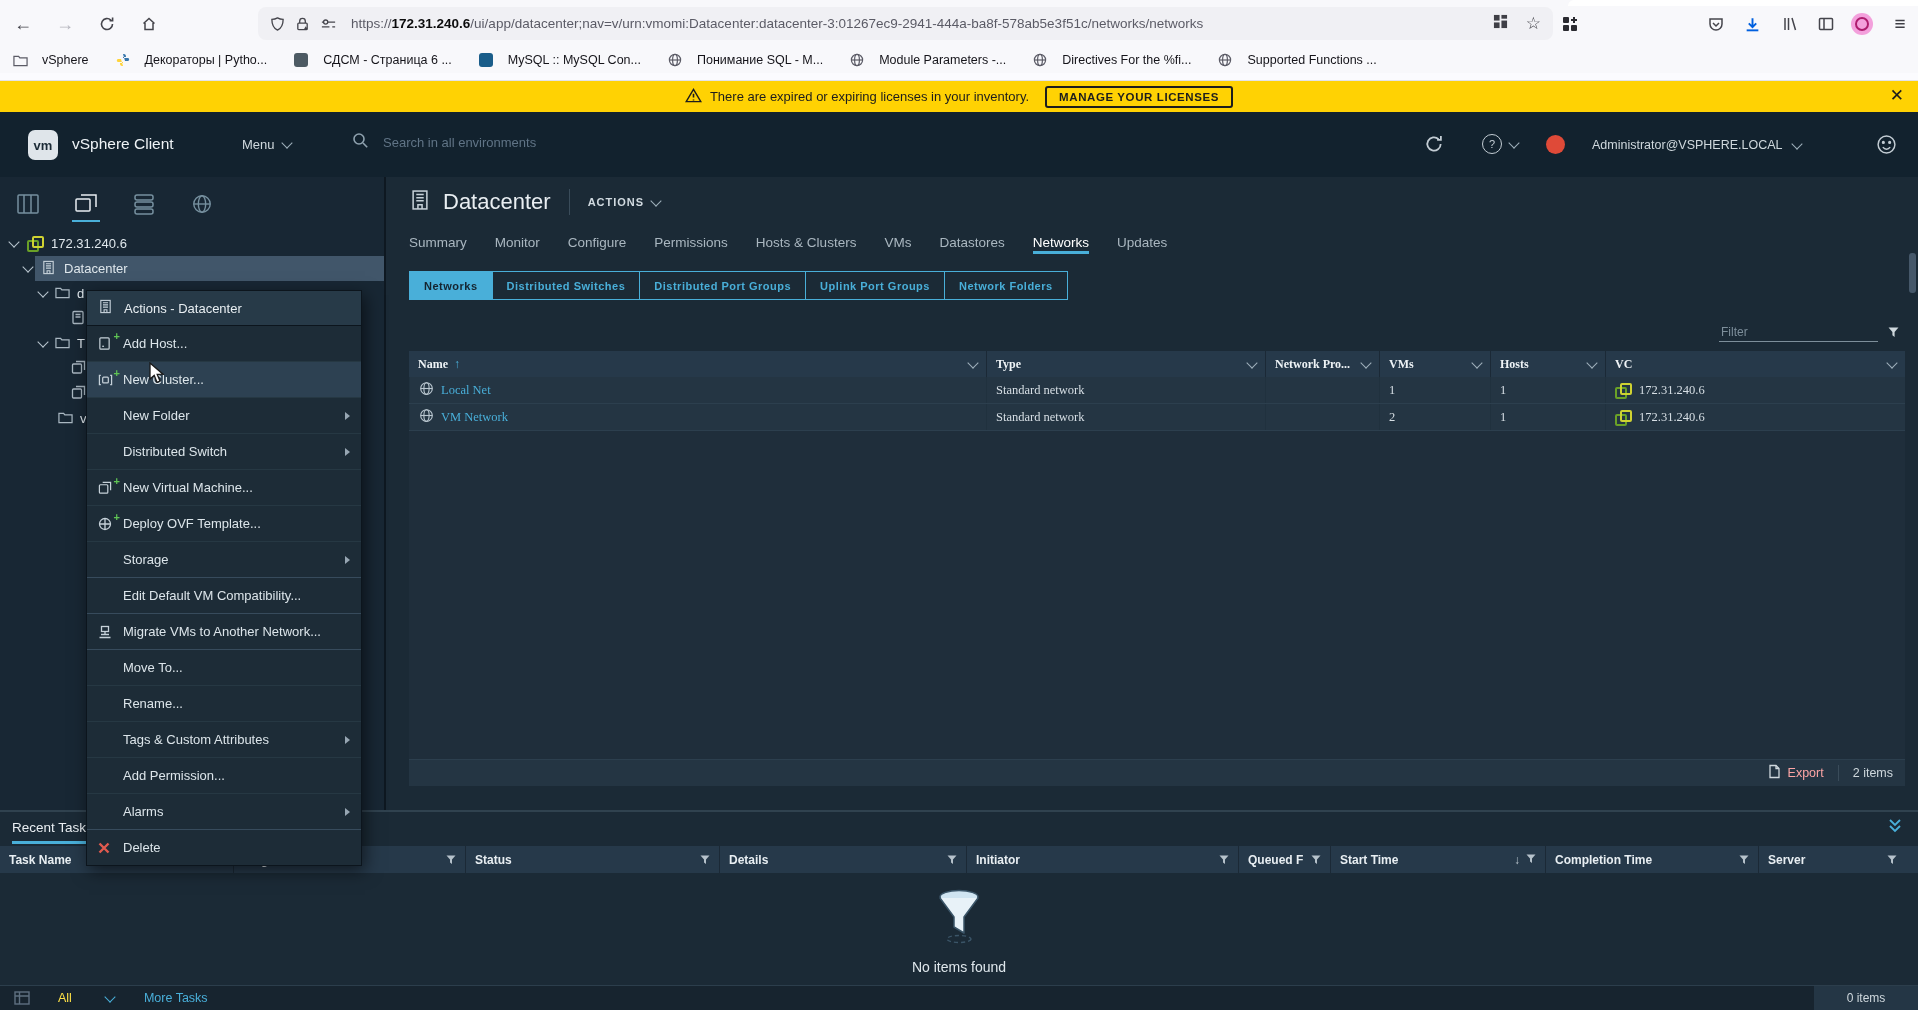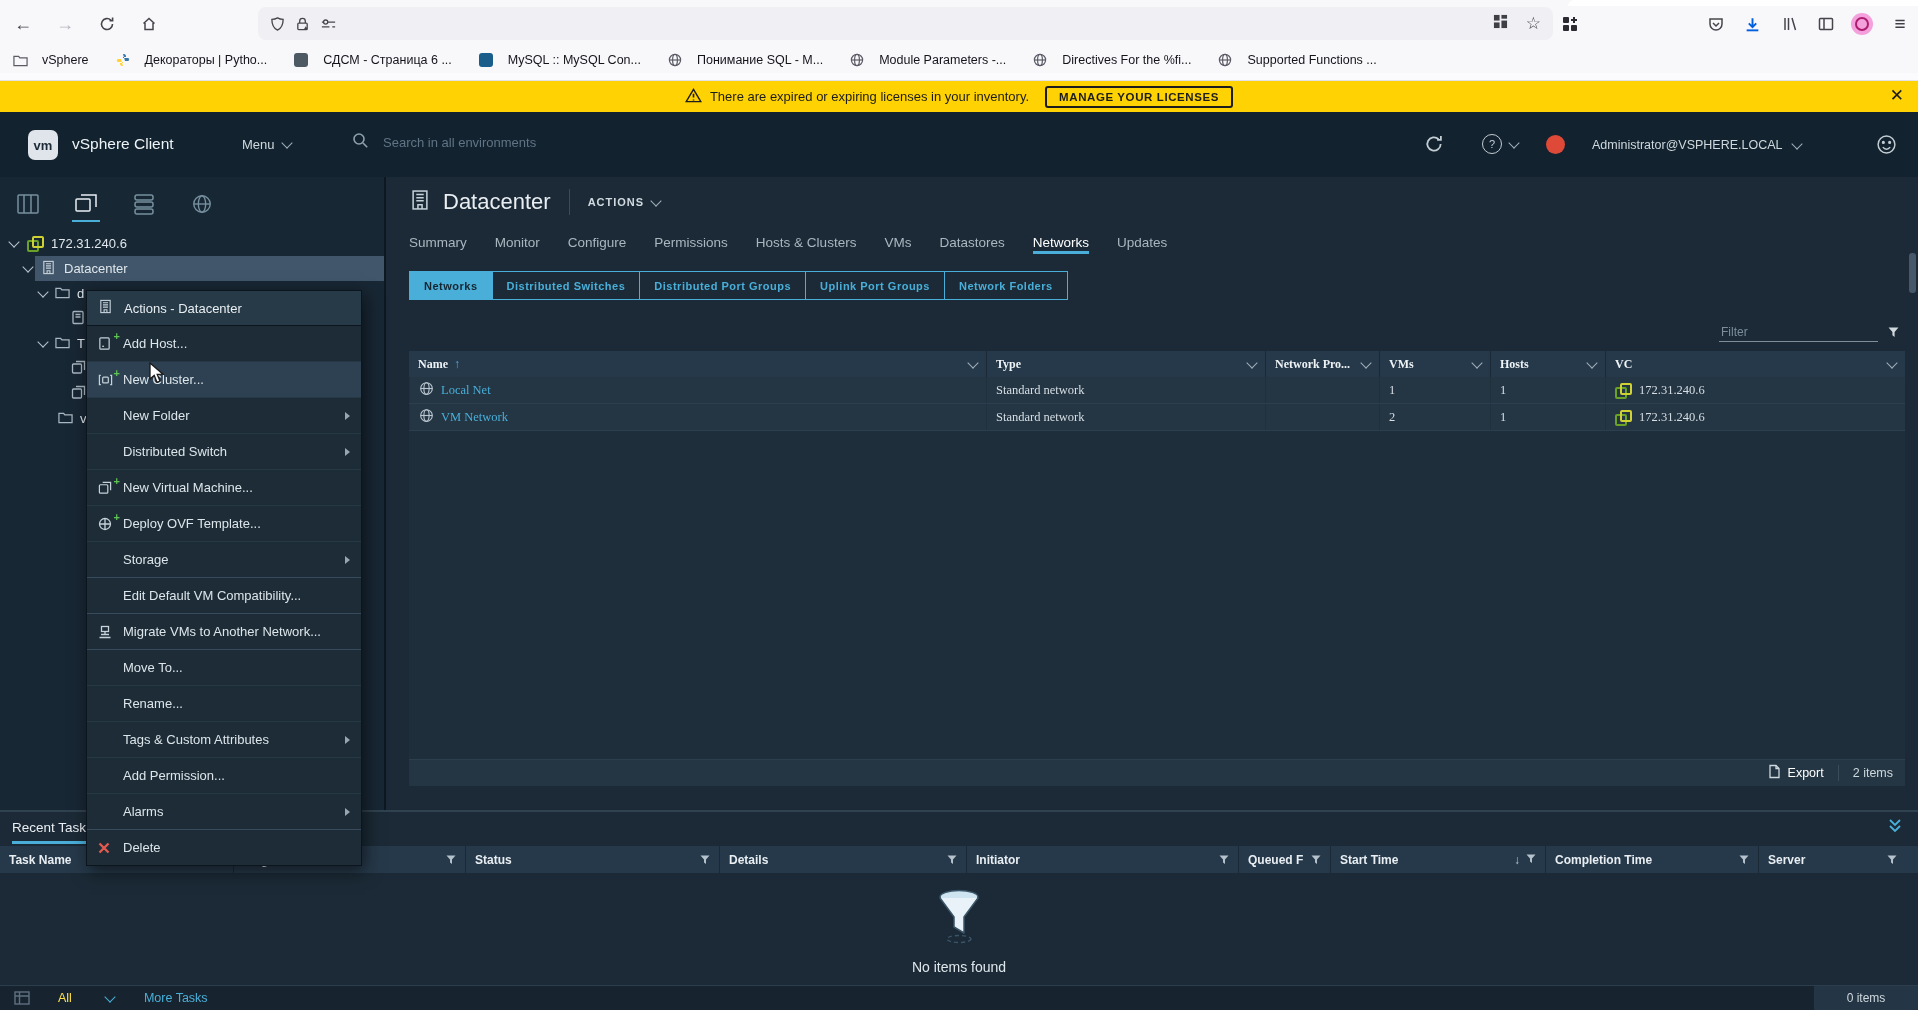--- a/index.html
+++ b/index.html
@@ -90,21 +90,21 @@
   .ncell:nth-child(1){width:577px}.ncell:nth-child(2){width:279px}.ncell:nth-child(3){width:114px}
   .ncell:nth-child(4){width:111px}.ncell:nth-child(5){width:115px}.ncell:nth-child(6){width:300px}
   .colchev{margin-left:auto;}
   .sortup{color:#49afd9;font-size:12px;margin-left:6px;}
   .grow{display:flex;height:26px;background:#243543;border-bottom:1px solid #2c3f4e;flex:0 0 auto;}
   .grow .ncell{font-size:12.5px;color:#d7dfe5;border-left:1px solid #20313e;}
   .nlink{color:#49afd9;margin-left:7px;}
   .gfill{flex:1 1 auto;background:#1f2e3b;}
   .gfoot{height:26px;background:#243543;border-top:1px solid #2c3f4e;display:flex;align-items:center;
          justify-content:flex-end;gap:14px;padding-right:12px;flex:0 0 auto;}
-  .gfoot .exp{display:flex;align-items:center;gap:7px;font-size:12.5px;color:#ffffff;}
+  .gfoot .exp{display:flex;align-items:center;gap:7px;font-size:12.5px;color:#fca5a5;}
   .gfoot .cnt{font-size:12.5px;color:#cfd8dd;border-left:1px solid #3a4c5a;padding-left:14px;height:16px;display:flex;align-items:center;}
   .vscroll{position:absolute;right:2px;top:76px;width:7px;height:40px;background:#46586a;border-radius:3px;}
   
   .tasks{position:absolute;left:0;top:810px;width:100%;height:175px;background:#1b2a36;border-top:2px solid #30424f;box-sizing:border-box;}
   .tk-title{position:absolute;left:12px;top:8px;font-size:13.5px;color:#e9eef2;}
   .tk-underline{position:absolute;left:12px;top:29px;width:196px;height:3px;background:#49afd9;}
   .tk-collapse{position:absolute;right:16px;top:6px;display:flex;flex-direction:column;gap:-2px;}
   .tkhead{position:absolute;left:0;top:34px;width:100%;height:27px;background:#26394a;display:flex;box-sizing:border-box;}
   .tkcell{display:flex;align-items:center;padding:0 9px;box-sizing:border-box;border-left:1px solid #1b2936;
           font-size:12px;font-weight:700;color:#e8eef2;}
@@ -176,20 +176,21 @@
             <path d="M5 7V5a3 3 0 0 1 6 0v2"></path>
             <path d="M11.5 10.5l2 3.2h-4z" fill="#45454c" stroke="none"></path>
           </svg>
       </span>
       <span class="uicon">
         <svg width="17" height="14" viewBox="0 0 18 14" fill="none" stroke="#45454c" stroke-width="1.4">
             <circle cx="6" cy="5" r="2.2"></circle>
             <path d="M8.5 5H16M2 5h1.5M2 10h8M13 10h3"></path>
           </svg>
       </span>
+      <span class="url-text"><span>https://</span><span class="url-host">172.31.240.6</span><span>/ui/app/datacenter;nav=v/urn:vmomi:Datacenter:datacenter-3:01267ec9-2941-444a-ba8f-578ab5e3f51c/networks/networks</span></span>
       <span class="url-right">
         <span>
           <svg width="15" height="15" viewBox="0 0 16 16" fill="#3f3f46">
               <rect x="1" y="1" width="6" height="6"></rect>
               <rect x="9" y="1" width="6" height="4"></rect>
               <rect x="1" y="9" width="6" height="6"></rect>
               <rect x="9" y="7" width="6" height="8"></rect>
             </svg>
         </span>
         <span style="font-size:17px;color:#3f3f46;">☆</span>

